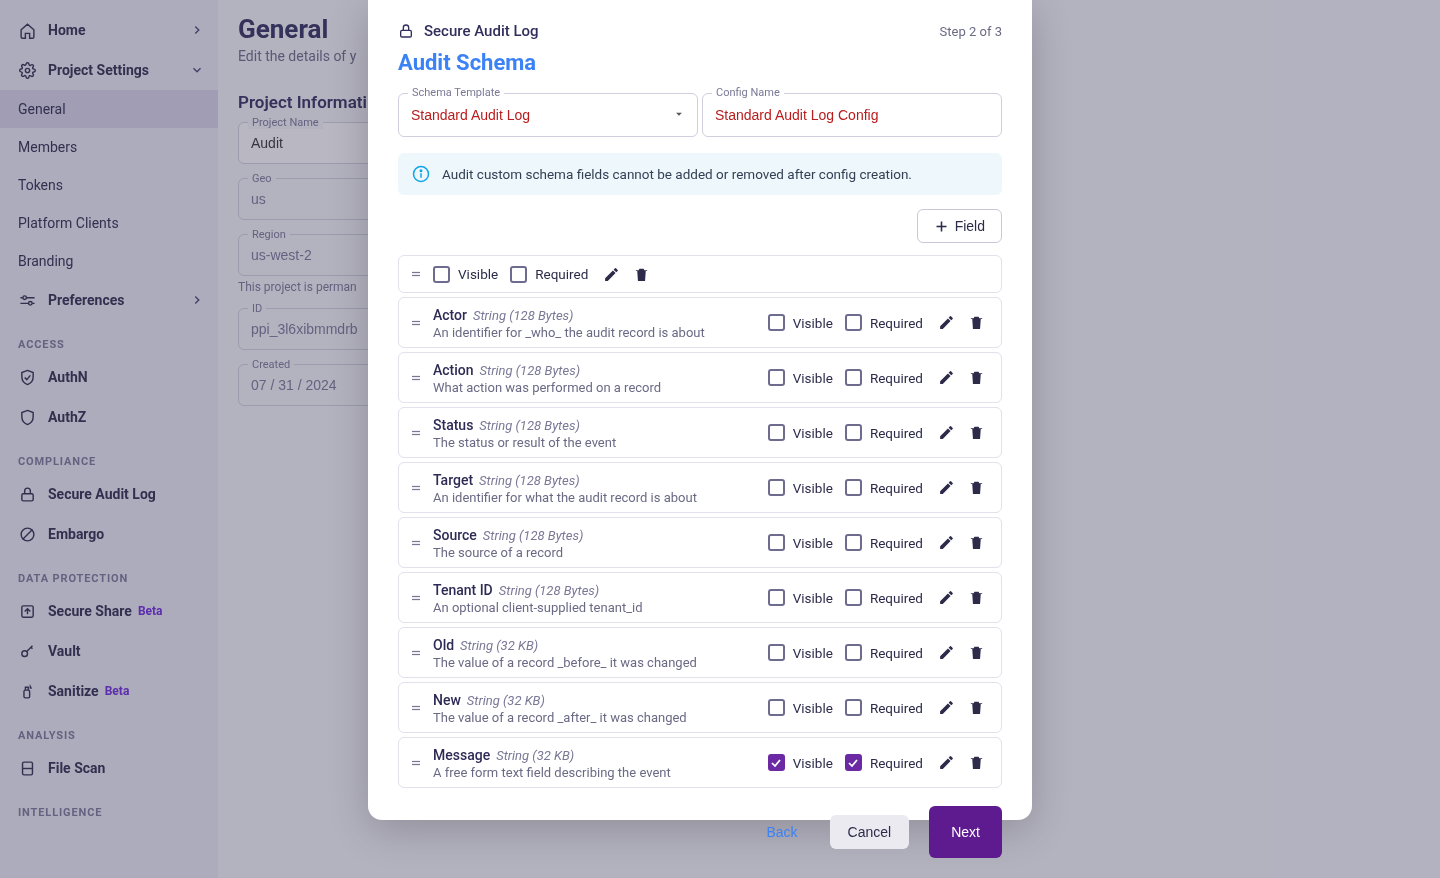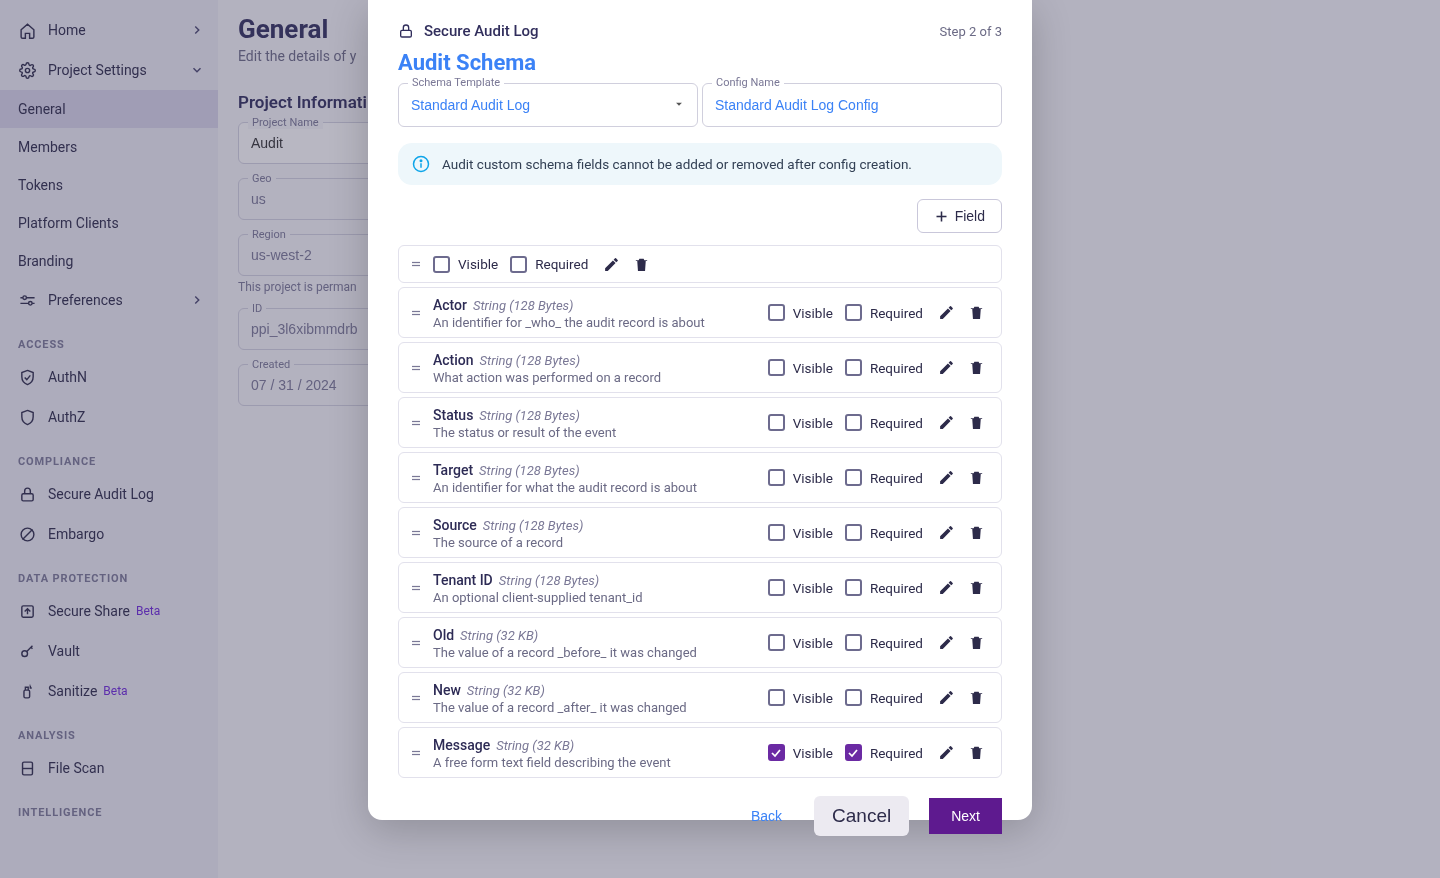--- a/index.html
+++ b/index.html
@@ -24,21 +24,21 @@
   }
   .sidebar-item {
     display: flex;
     align-items: center;
     padding: 11px 18px;
     font-size: 14px;
     color: #2d2b4a;
     cursor: pointer;
     position: relative;
   }
-  .sidebar-item.top { font-weight: 400; }
+  .sidebar-item.top { font-weight: 700; }
   .sidebar-item.sub { padding-left: 18px; font-weight: 400; }
   .sidebar-item.active { background: #d6d3e6; }
   .sidebar-item .icon { width: 18px; height: 18px; margin-right: 12px; display: inline-flex; align-items: center; justify-content: center; color: #2d2b4a; }
   .sidebar-item .chev { position: absolute; right: 14px; color: #4a4770; }
   .sidebar-section-label {
     font-size: 11px;
     letter-spacing: 0.08em;
     color: #7a7896;
     padding: 18px 18px 6px;
     font-weight: 700;
@@ -103,42 +103,42 @@
   .modal-header {
     display: flex;
     align-items: center;
     justify-content: space-between;
     font-size: 14px;
     color: #312e5c;
   }
   .modal-header .left { display: flex; align-items: center; gap: 10px; font-weight: 500; font-size: 15px; }
   .modal-header .step { color: #6b6a85; font-size: 13px; }
   .modal-title { font-size: 22px; font-weight: 700; color: #3b82f6; margin-top: 10px; }
-  .modal-row { display: flex; gap: 4px; margin-top: 8px; }
+  .modal-row { display: flex; gap: 4px; margin-top: 18px; }
   .modal-field { flex: 1; position: relative; }
   .modal-field-label {
     position: absolute; top: -7px; left: 10px;
     background: #fff; padding: 0 4px;
     font-size: 11px; color: #7a7896;
   }
   .modal-input {
     width: 100%;
     height: 44px;
     border: 1px solid #d0cfdd;
     border-radius: 6px;
     padding: 0 12px;
     font-size: 14px;
     background: #fff;
-    color: #3b82f6;
+    color: #b91c1c;
   }
   .select-chev { position: absolute; right: 12px; top: 14px; pointer-events: none; color: #555; }
   .info-banner {
     margin-top: 16px;
     background: #eef7fb;
-    border-radius: 14px;
+    border-radius: 6px;
     padding: 12px 14px;
     display: flex;
     align-items: center;
     gap: 12px;
     font-size: 13.5px;
     color: #334155;
   }
   .info-banner .info-icon { color: #0ea5e9; }
   .field-button-row { display: flex; justify-content: flex-end; margin-top: 14px; }
   .outline-btn {
@@ -182,22 +182,22 @@
   .row-icon-btn { width: 22px; height: 22px; display: inline-flex; align-items: center; justify-content: center; color: #2d2b4a; cursor: pointer; }
   .modal-footer {
     margin-top: auto;
     padding-top: 18px;
     display: flex;
     justify-content: flex-end;
     gap: 20px;
     align-items: center;
   }
   .btn-link { color: #3b82f6; font-size: 14px; background: none; border: none; cursor: pointer; padding: 8px 12px; }
-  .btn-grey { background: #eceaf1; color: #2d2b4a; border: none; border-radius: 6px; padding: 9px 18px; font-size: 19px; cursor: pointer; }
-  .btn-primary { background: #5e1a8f; color: #fff; border: none; border-radius: 0; padding: 10px 22px; font-size: 14px; cursor: pointer; font-weight: 500; }
+  .btn-grey { background: #eceaf1; color: #2d2b4a; border: none; border-radius: 6px; padding: 9px 18px; font-size: 14px; cursor: pointer; }
+  .btn-primary { background: #5e1a8f; color: #fff; border: none; border-radius: 6px; padding: 18px 22px; font-size: 14px; cursor: pointer; font-weight: 500; }
   svg { display: block; }
 </style>
 </head>
 <body>
 
 <div class="sidebar">
   <div class="sidebar-item top">
     <span class="icon">
       <svg width="17" height="17" viewBox="0 0 24 24" fill="none" stroke="currentColor" stroke-width="2">
           <path d="M3 11l9-8 9 8v10a2 2 0 0 1-2 2h-4v-7h-6v7H5a2 2 0 0 1-2-2z"></path>

